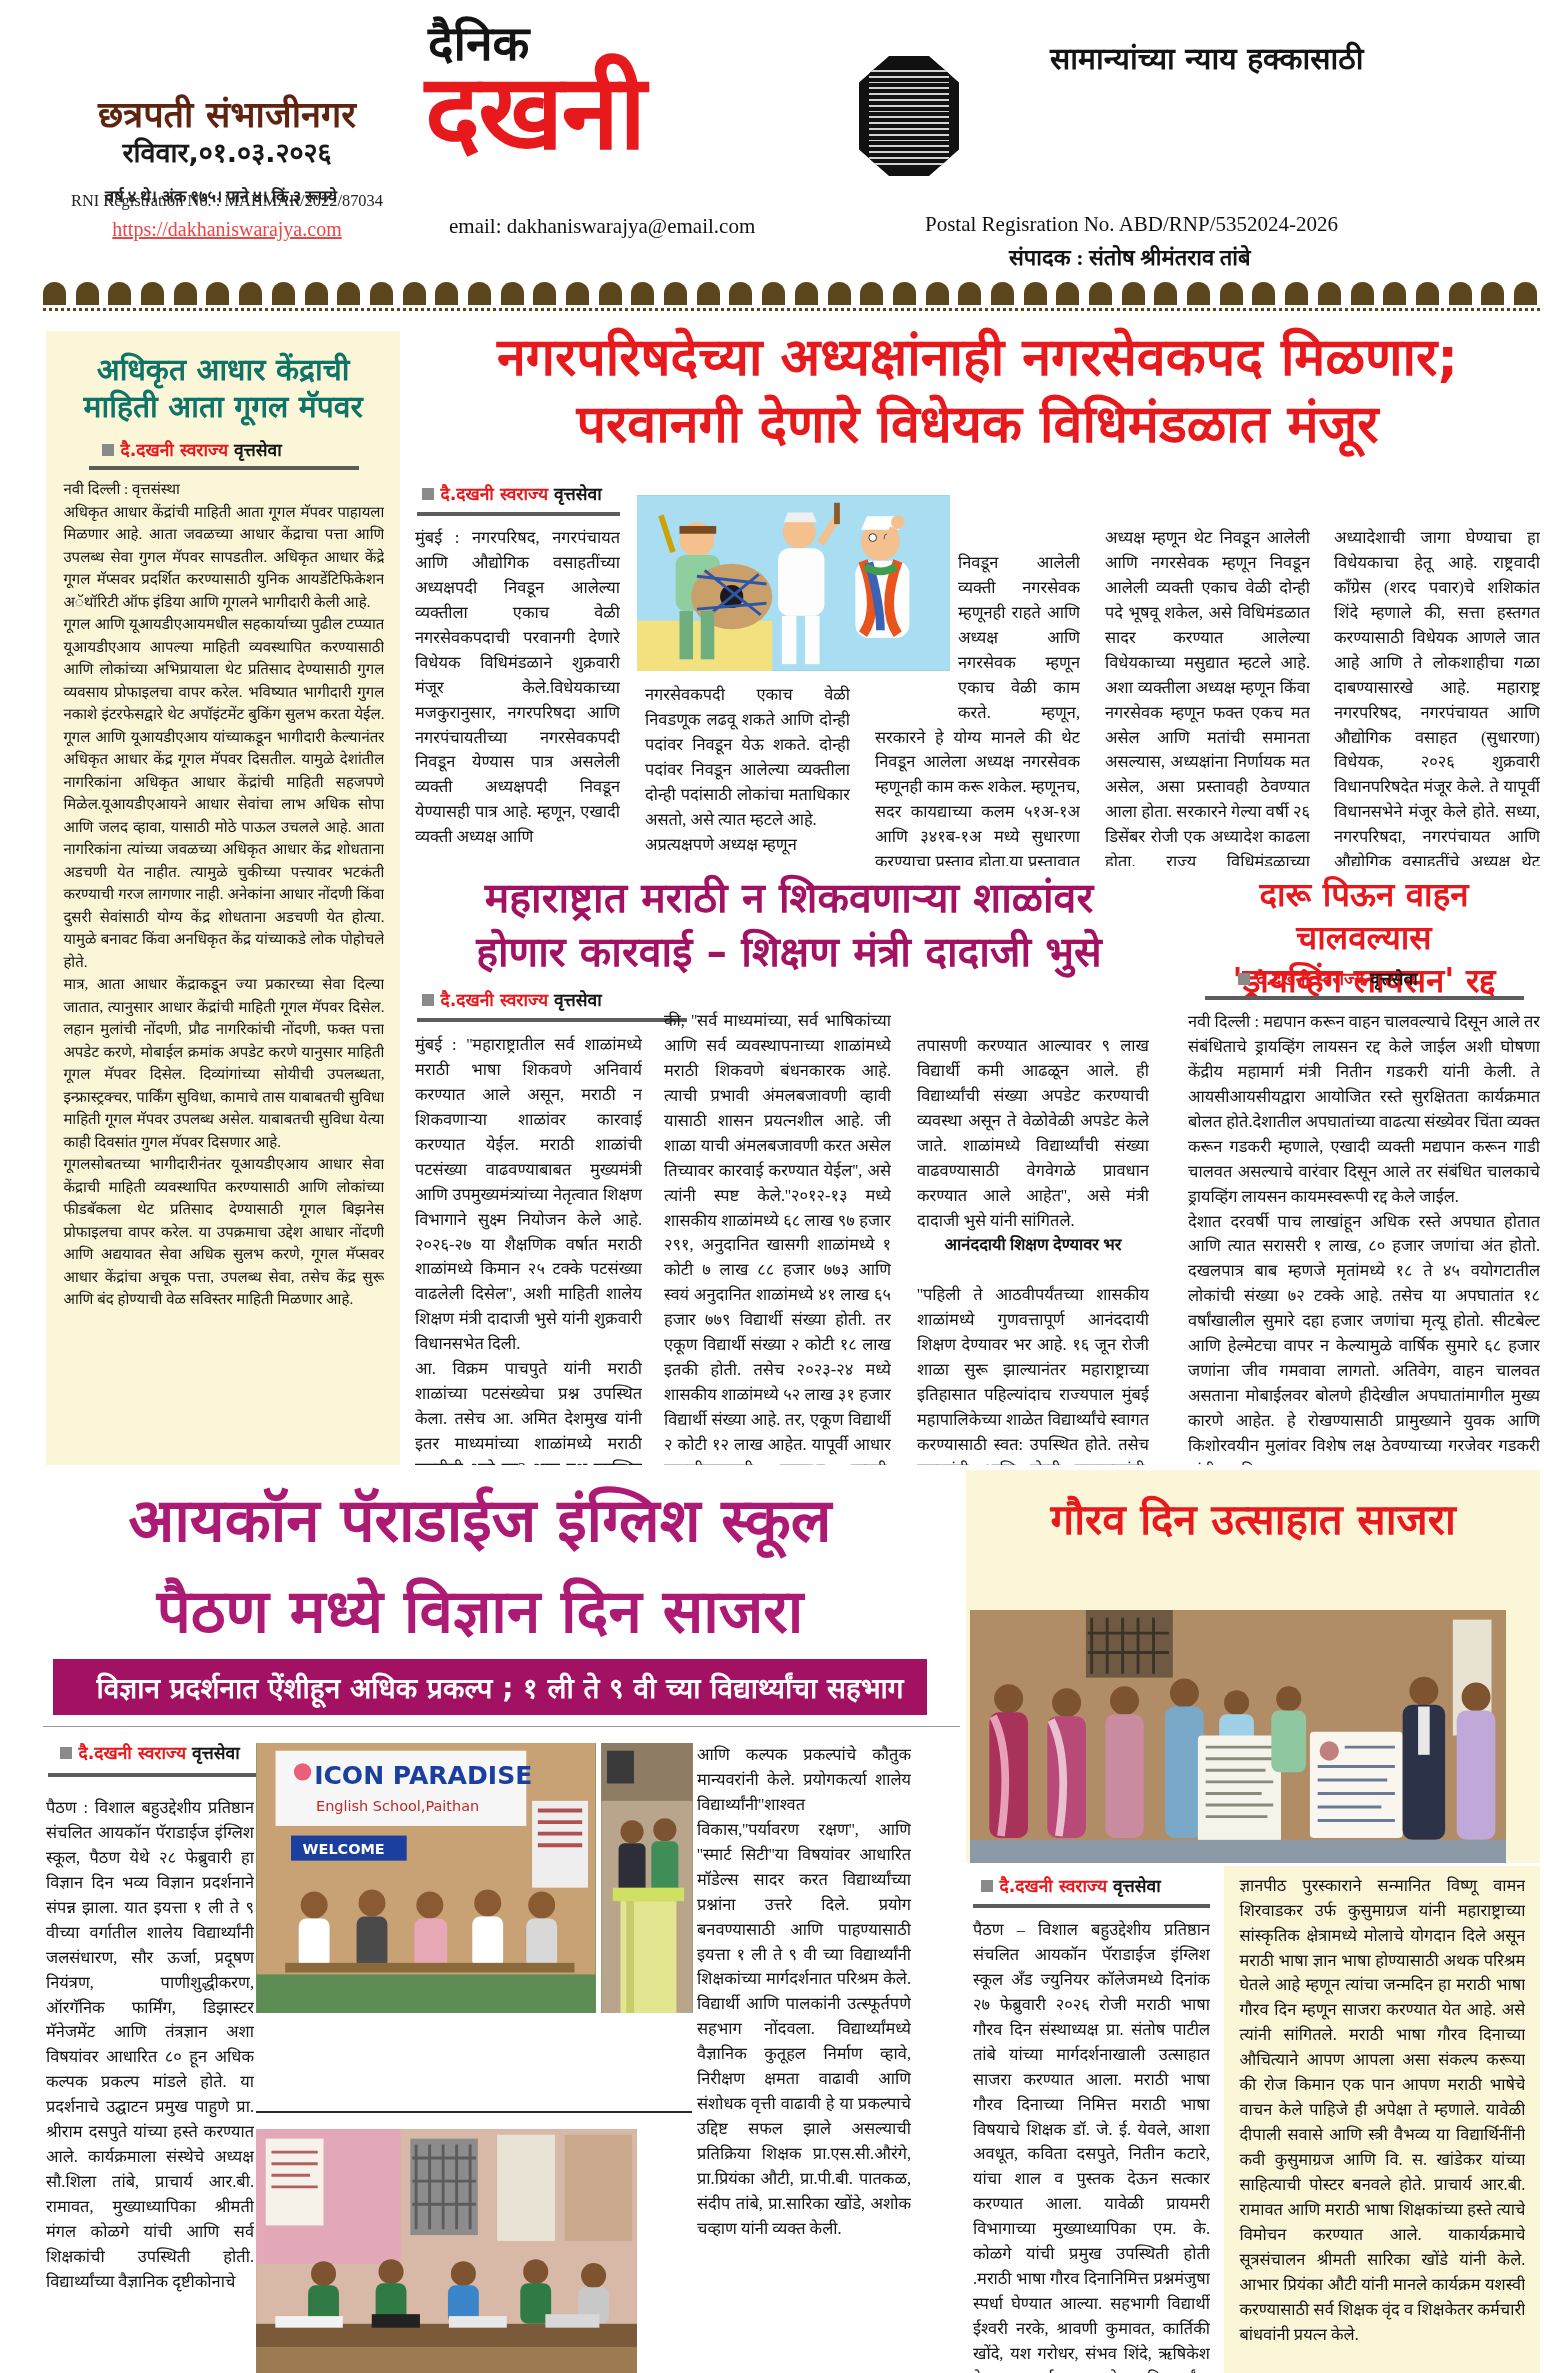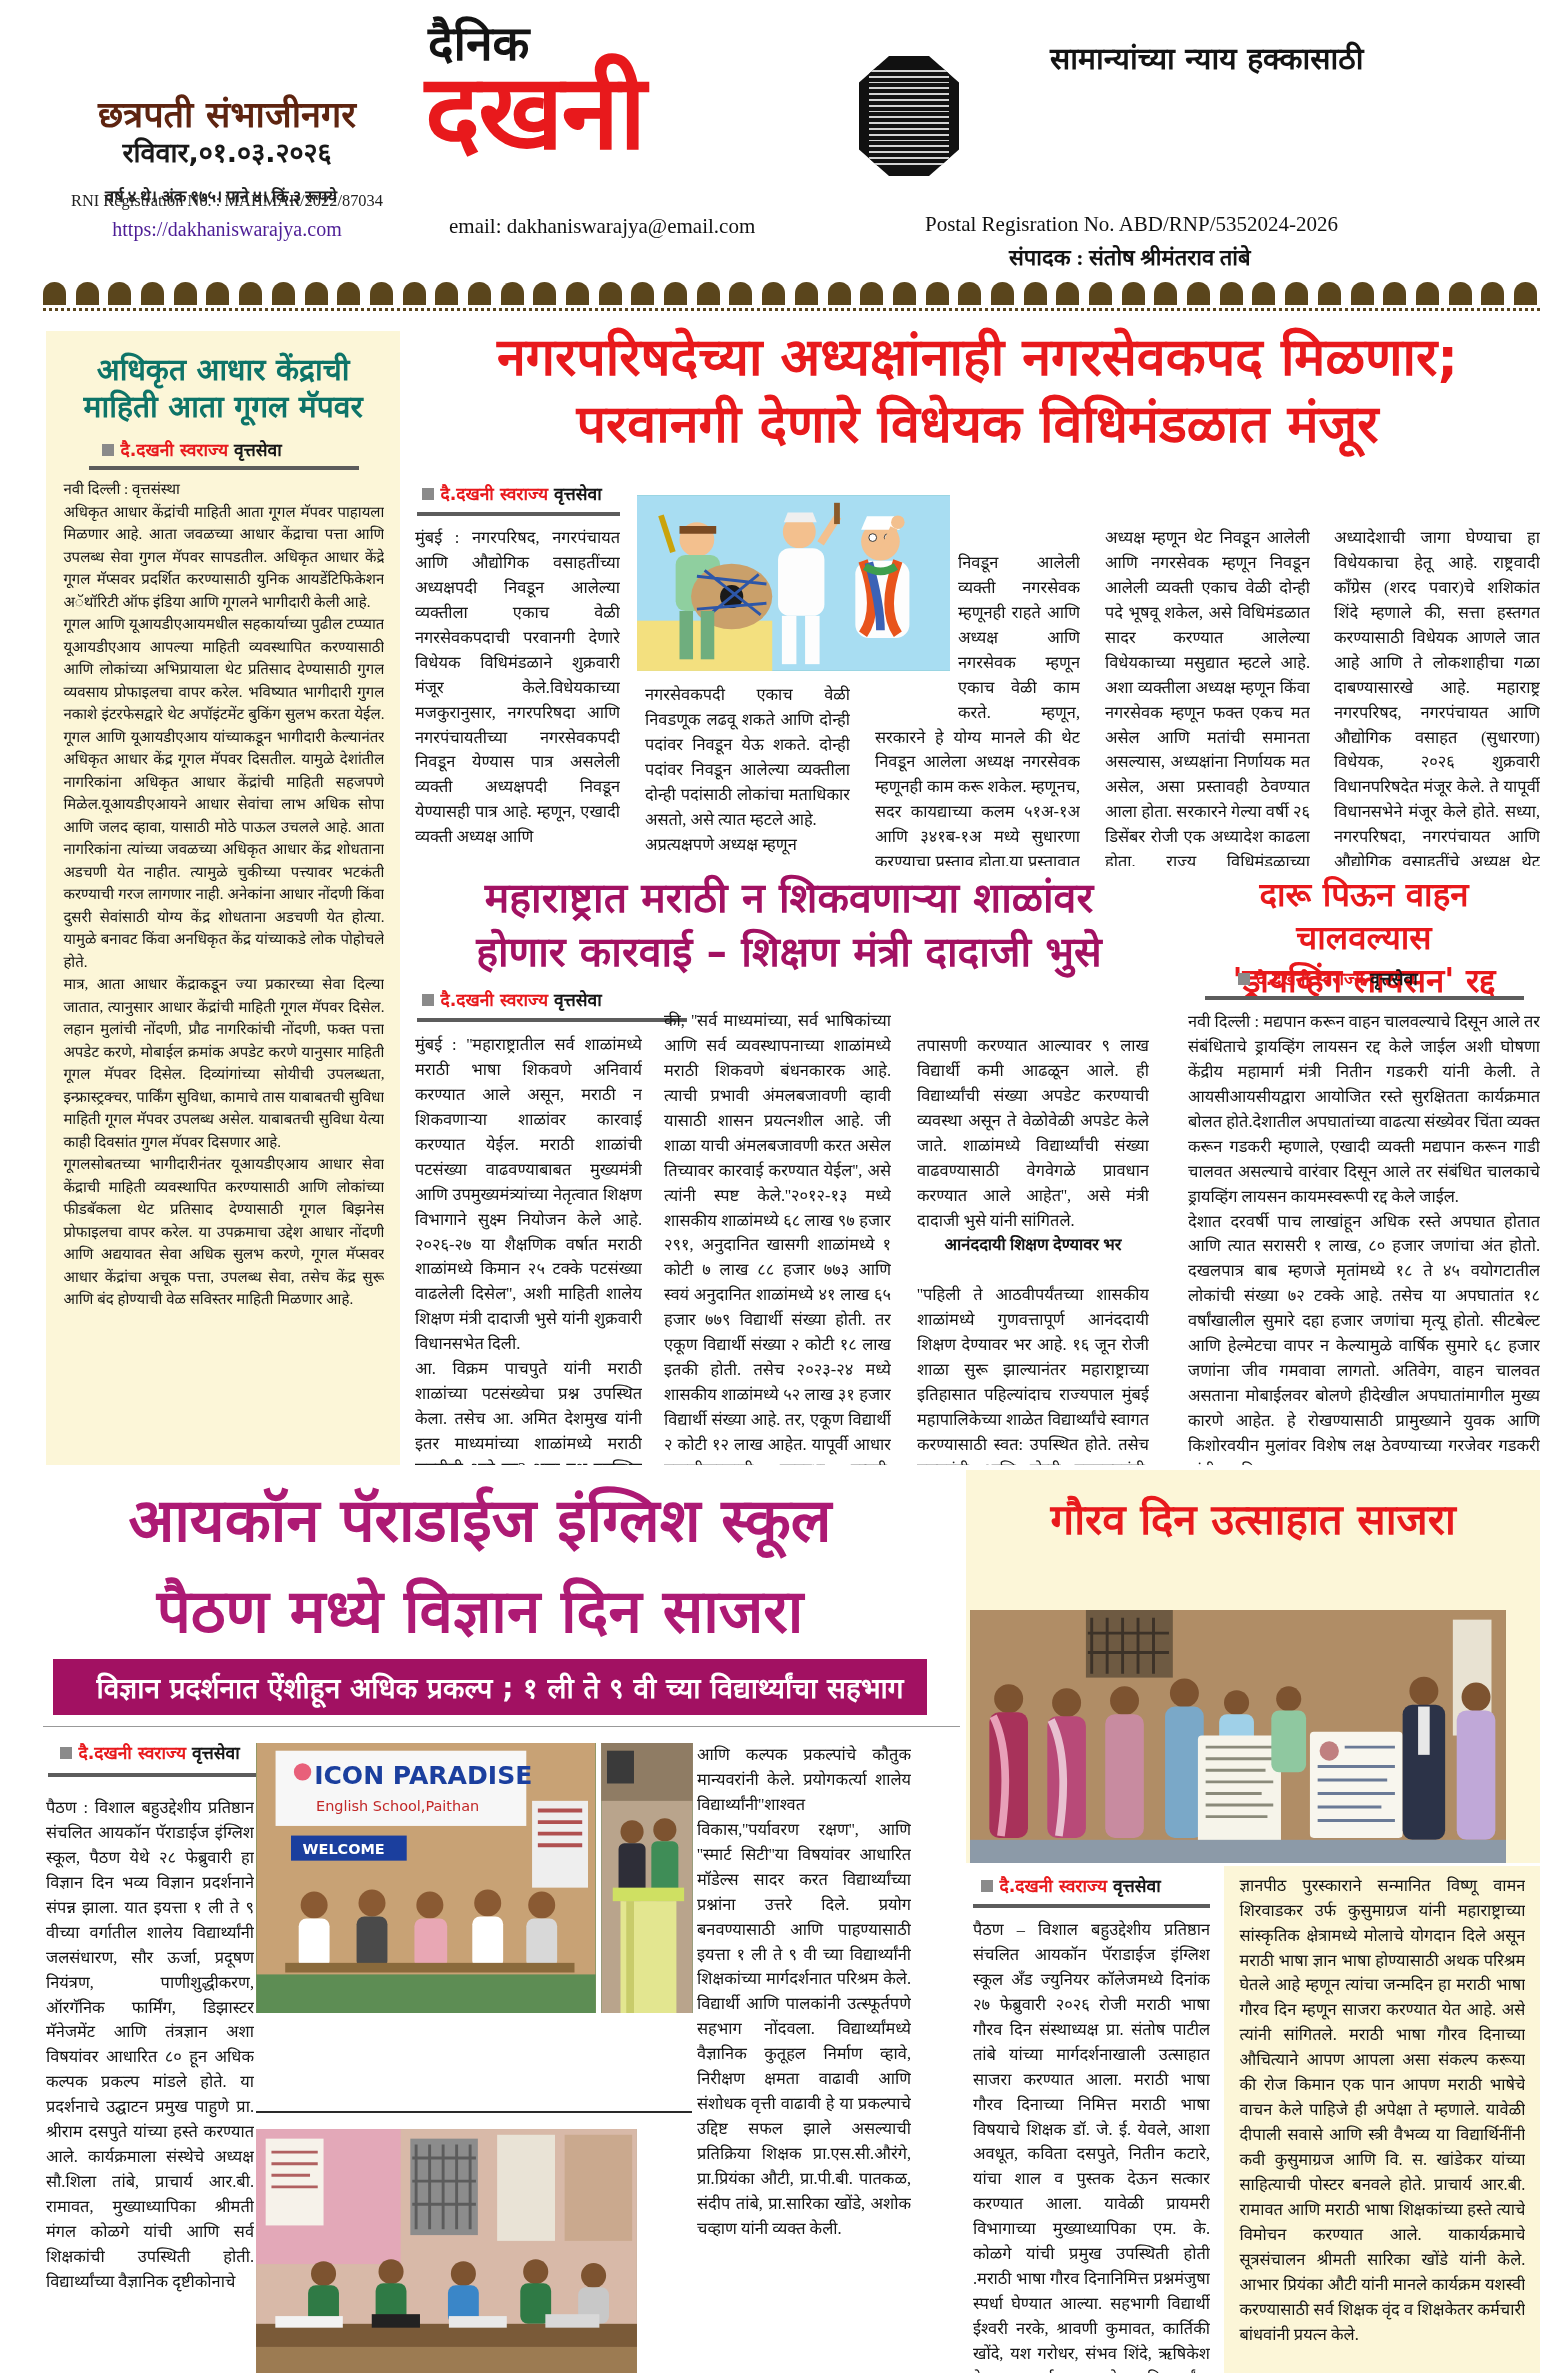--- a/index.html
+++ b/index.html
@@ -7,21 +7,21 @@
         font-family:"Liberation Serif", serif;color:#111;overflow:hidden;}
   .abs{position:absolute;}
   .center{text-align:center;}
   .bodycol{font-size:16.4px;line-height:1.52;text-align:justify;white-space:pre-line;overflow:hidden;color:#151515;}
   .small{font-size:15px;line-height:1.5;}
   
   .city{font-size:36px;font-weight:bold;color:#5e2410;font-family:"DejaVu Sans",sans-serif;}
   .dateline{font-size:27px;font-weight:bold;color:#191919;font-family:"DejaVu Sans",sans-serif;}
   .issueline{font-size:16.4px;font-weight:bold;color:#222;}
   .plainline{font-size:16.4px;color:#222;}
-  .urlline{font-size:20px;color:#4c1d95;}
+  .urlline{font-size:20px;color:#ef4444;text-decoration:underline;}
   .dainik{font-size:48px;font-weight:bold;color:#141414;font-family:"DejaVu Sans",sans-serif;line-height:1;}
   .masthead{font-size:104px;font-weight:bold;color:#e8191c;font-family:"DejaVu Sans",sans-serif;line-height:1;letter-spacing:-1.9px;}
   .tagline{font-size:30px;font-weight:bold;color:#141414;font-family:"DejaVu Sans",sans-serif;}
   .contact{font-size:21px;color:#111;}
   .editor{font-size:22px;font-weight:bold;color:#141414;}
   .seal{width:100px;height:120px;background:#111;
         clip-path:polygon(30% 0,70% 0,100% 22%,100% 78%,70% 100%,30% 100%,0 78%,0 22%);
         position:relative;}
   .seal:before{content:"";position:absolute;left:9.7px;top:9.7px;right:9.7px;bottom:9.7px;
         background:repeating-linear-gradient(#111 0 3.9px,#f5f5f5 3.9px 5.8px);opacity:.85;}

